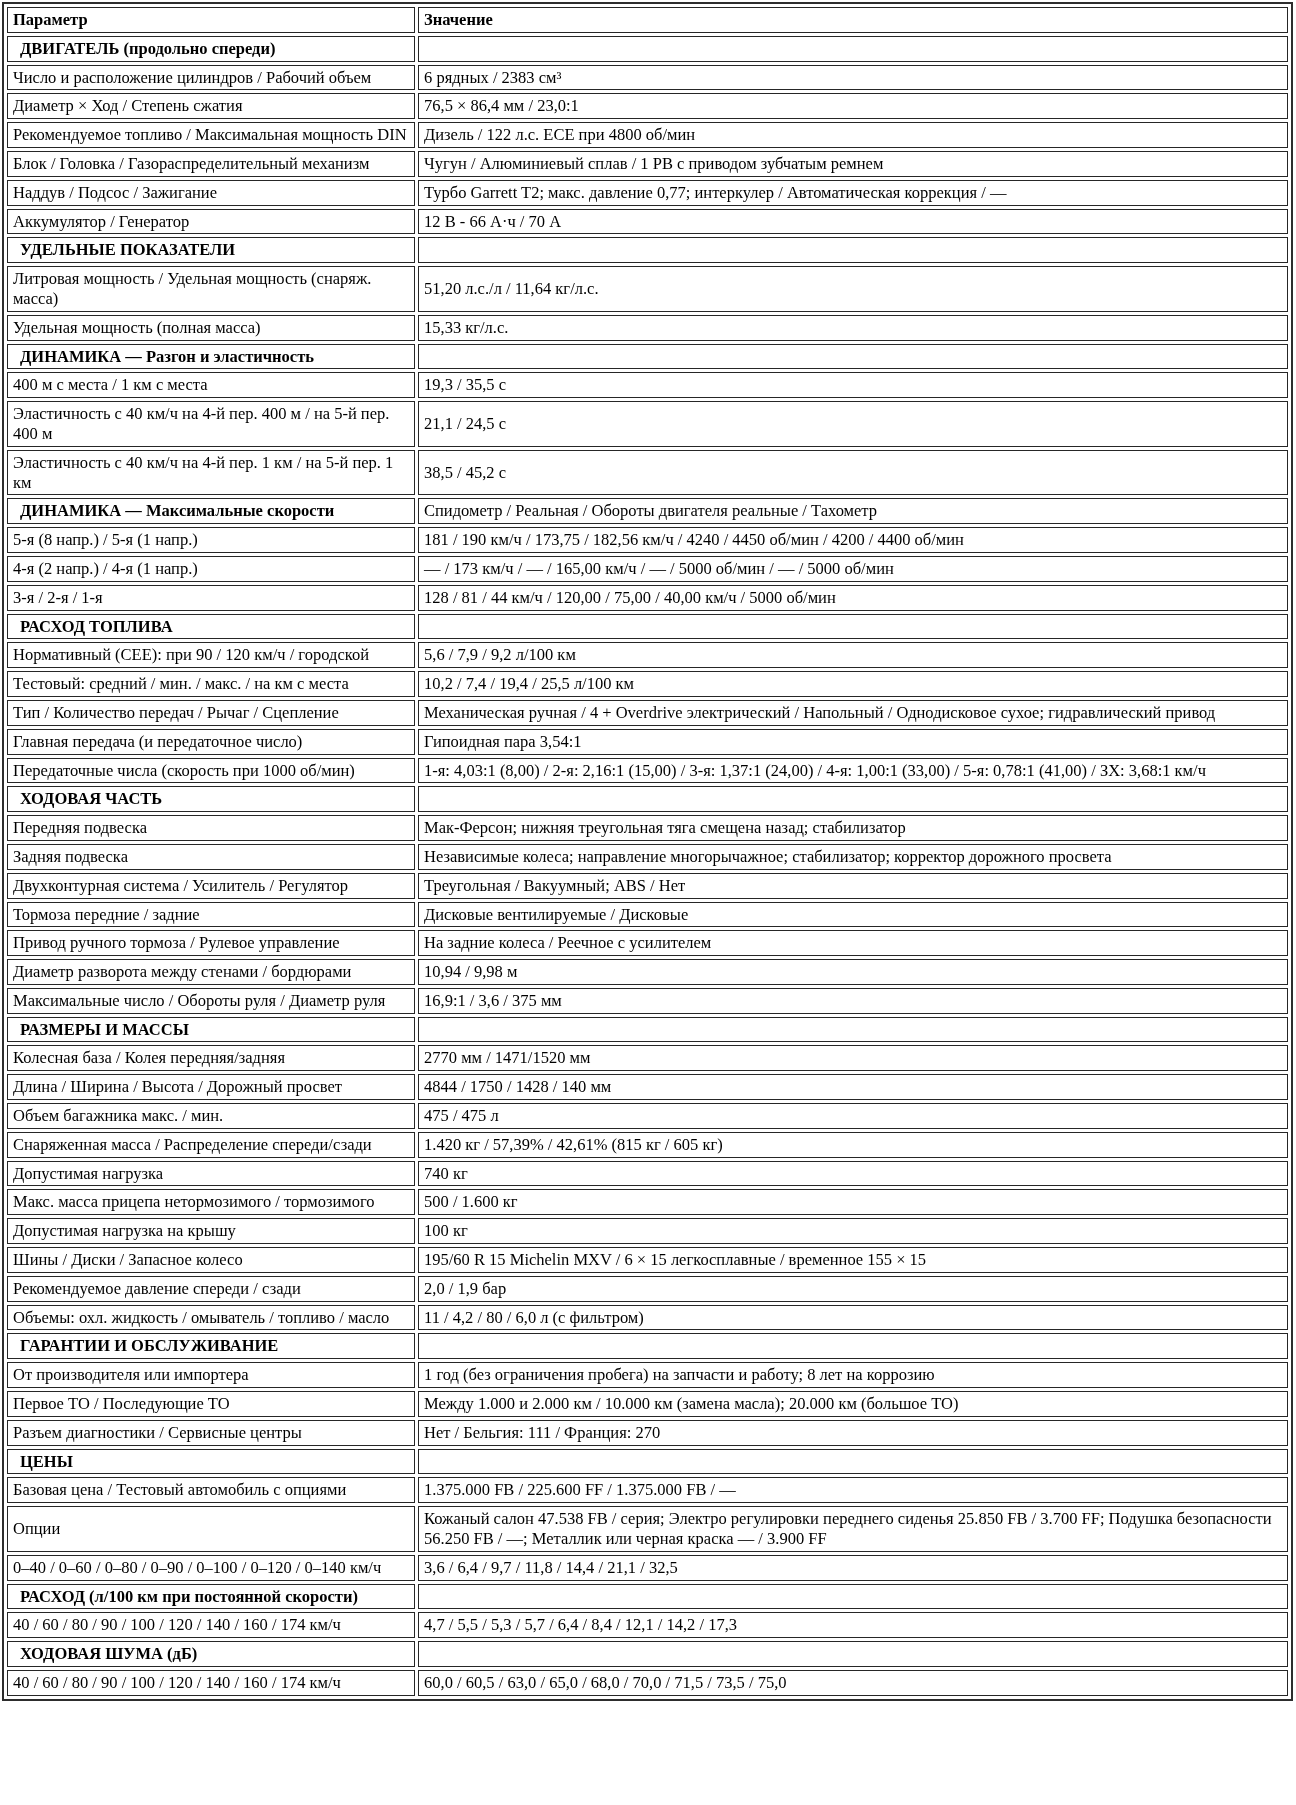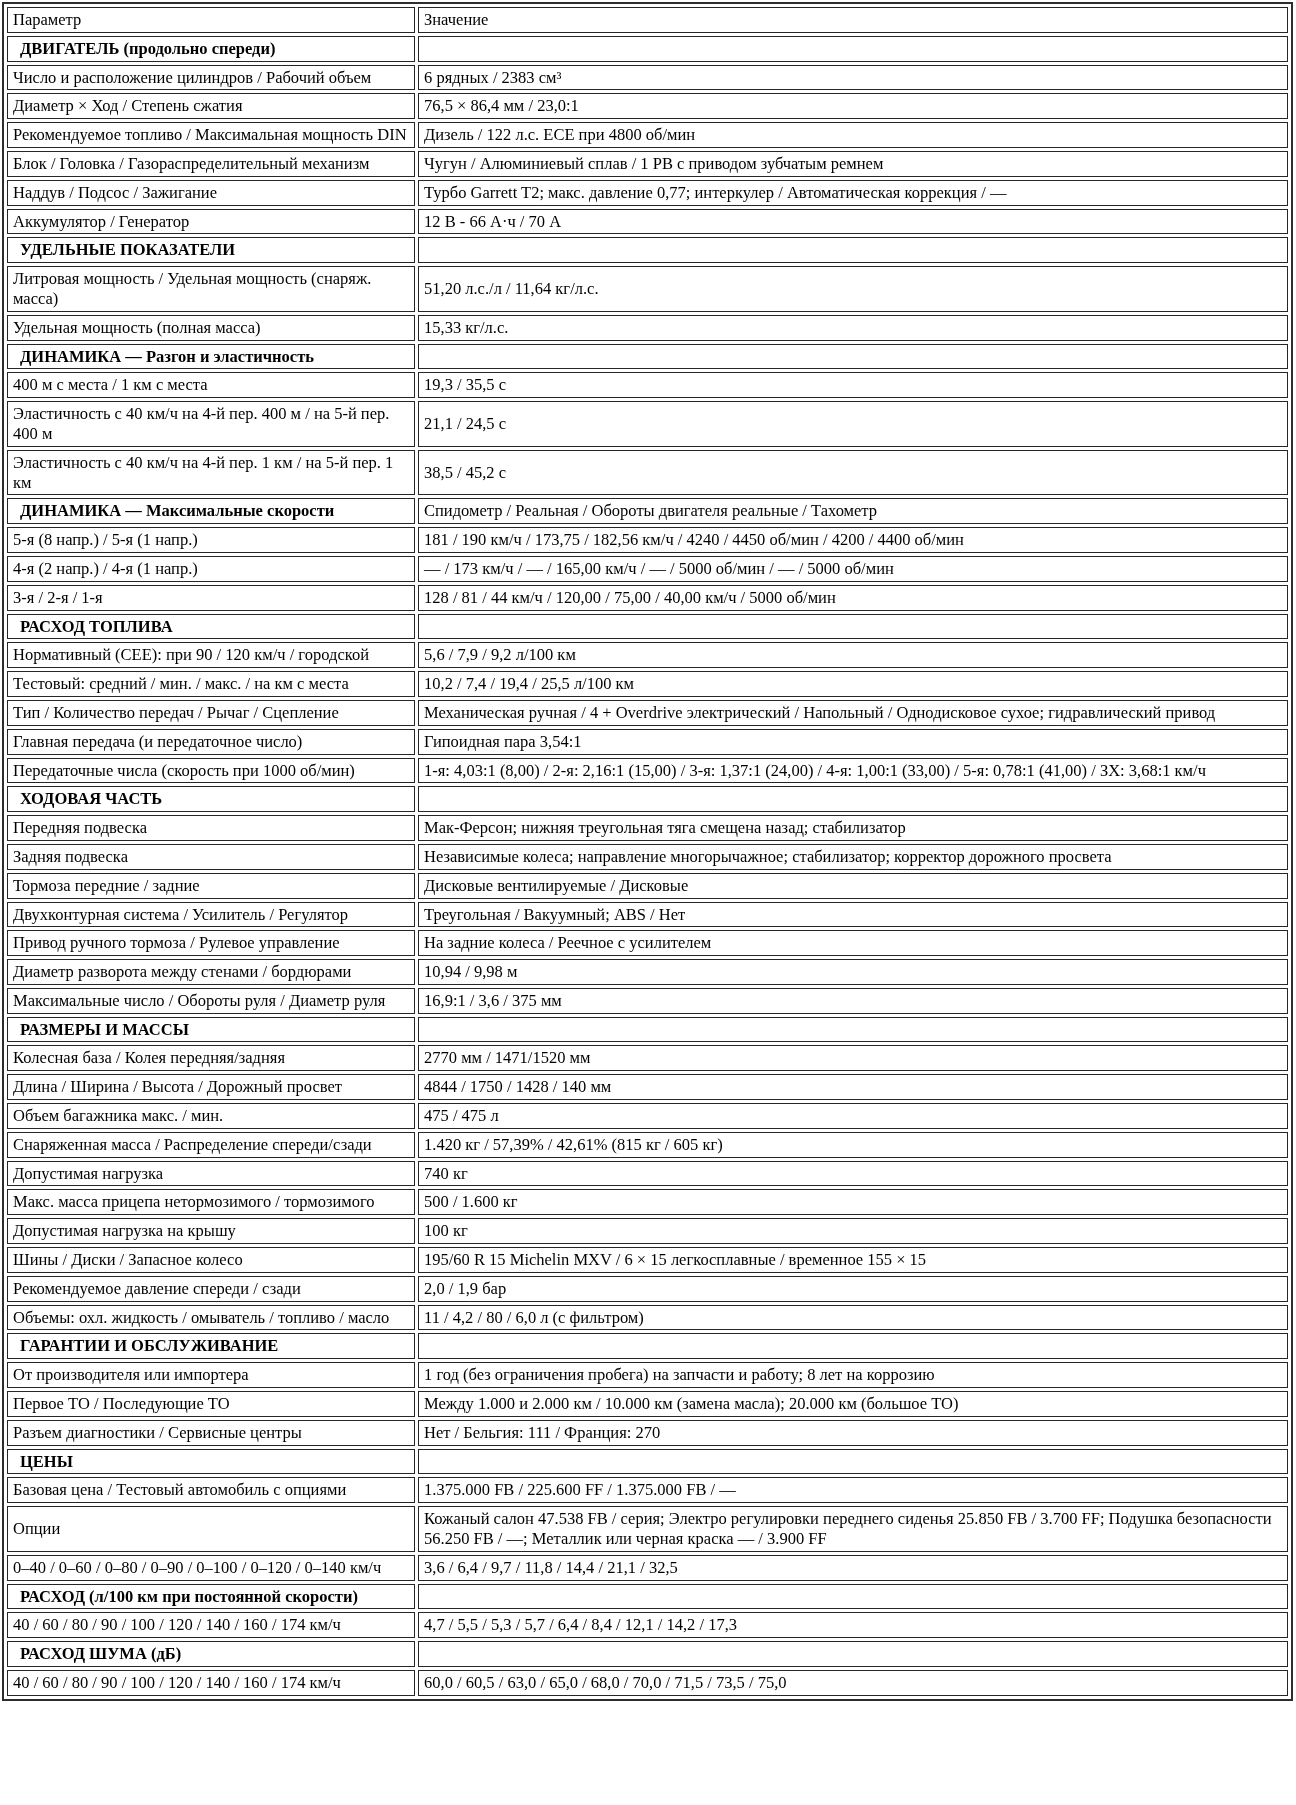--- a/index.html
+++ b/index.html
@@ -22,21 +22,21 @@
     font-family: "Liberation Serif", serif;
     font-size: 16.5px;
     line-height: 1.2;
     color: #000000;
     padding: 2px 5px;
     vertical-align: middle;
     text-align: left;
     background: #ffffff;
     word-wrap: break-word;
   }
-  th { font-weight: normal; }
+  th { font-weight: bold; }
   col.param-col { width: 408px; }
   td.section { font-weight: bold; padding-left: 12px; }
 </style>
 </head>
 <body>
 
 <table class="spec">
   <colgroup>
     <col class="param-col">
     <col class="value-col">
@@ -150,28 +150,28 @@
       </tr>
       <tr>
         <td class="param">Передняя подвеска</td>
         <td class="value">Мак-Ферсон; нижняя треугольная тяга смещена назад; стабилизатор</td>
       </tr>
       <tr>
         <td class="param">Задняя подвеска</td>
         <td class="value">Независимые колеса; направление многорычажное; стабилизатор; корректор дорожного просвета</td>
       </tr>
       <tr>
+        <td class="param">Двухконтурная система / Усилитель / Регулятор</td>
+        <td class="value">Треугольная / Вакуумный; ABS / Нет</td>
+      </tr>
+      <tr>
         <td class="param">Тормоза передние / задние</td>
         <td class="value">Дисковые вентилируемые / Дисковые</td>
       </tr>
       <tr>
-        <td class="param">Двухконтурная система / Усилитель / Регулятор</td>
-        <td class="value">Треугольная / Вакуумный; ABS / Нет</td>
-      </tr>
-      <tr>
         <td class="param">Привод ручного тормоза / Рулевое управление</td>
         <td class="value">На задние колеса / Реечное с усилителем</td>
       </tr>
       <tr>
         <td class="param">Диаметр разворота между стенами / бордюрами</td>
         <td class="value">10,94 / 9,98 м</td>
       </tr>
       <tr>
         <td class="param">Максимальные число / Обороты руля / Диаметр руля</td>
         <td class="value">16,9:1 / 3,6 / 375 мм</td>
@@ -254,21 +254,21 @@
       </tr>
       <tr>
         <td class="param section">РАСХОД (л/100 км при постоянной скорости)</td>
         <td class="value"></td>
       </tr>
       <tr>
         <td class="param">40 / 60 / 80 / 90 / 100 / 120 / 140 / 160 / 174 км/ч</td>
         <td class="value">4,7 / 5,5 / 5,3 / 5,7 / 6,4 / 8,4 / 12,1 / 14,2 / 17,3</td>
       </tr>
       <tr>
-        <td class="param section">РАСХОД ШУМА (дБ)</td>
+        <td class="param section">ХОДОВАЯ ШУМА (дБ)</td>
         <td class="value"></td>
       </tr>
       <tr>
         <td class="param">40 / 60 / 80 / 90 / 100 / 120 / 140 / 160 / 174 км/ч</td>
         <td class="value">60,0 / 60,5 / 63,0 / 65,0 / 68,0 / 70,0 / 71,5 / 73,5 / 75,0</td>
       </tr>
     </tbody>
 </table>
 
 </body></html>

